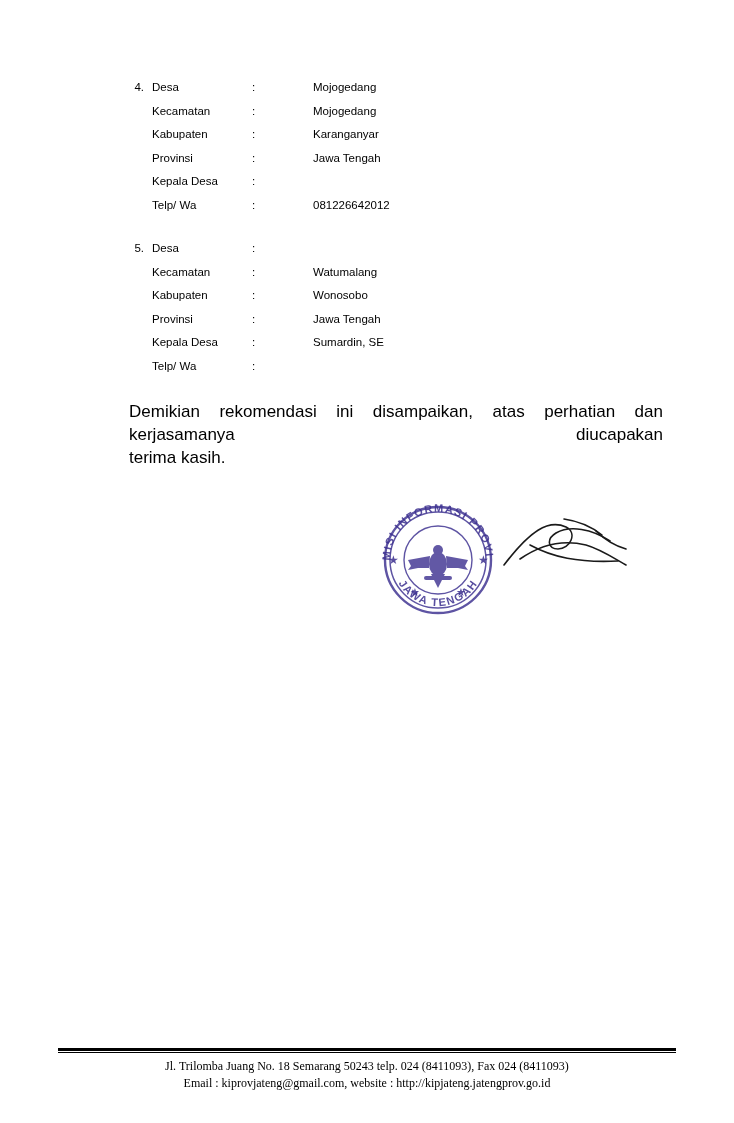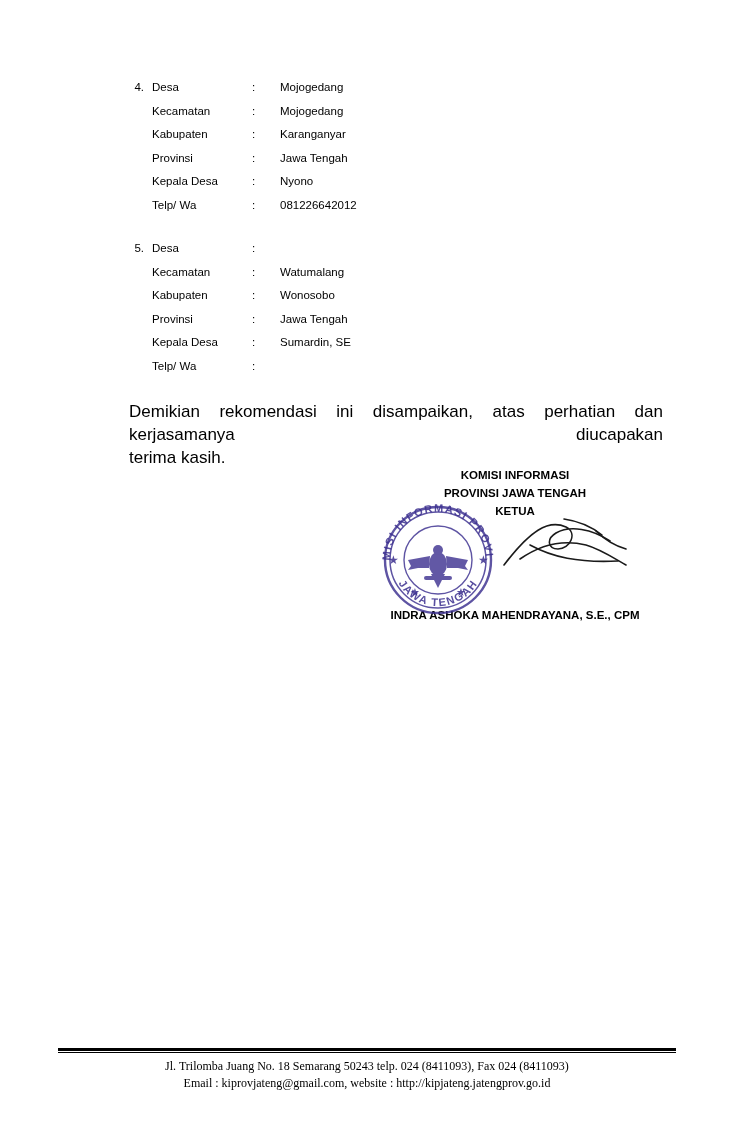--- a/index.html
+++ b/index.html
@@ -57,20 +57,21 @@
   .field-label {
     width: 100px;
     flex: 0 0 auto;
   }
   .colon {
     width: 28px;
     flex: 0 0 auto;
   }
   .field-value {
     flex: 1 1 auto;
+    margin-left: 33px;
   }
 
   
   .closing {
     position: absolute;
     left: 129px;
     top: 400px;
     width: 534px;
     font-size: 17px;
     line-height: 23px;
@@ -179,21 +180,20 @@
       <div class="entry-row">
         <span class="num-spacer"></span>
         <span class="field-label">Provinsi</span>
         <span class="colon">:</span>
         <span class="field-value">Jawa Tengah</span>
       </div>
       <div class="entry-row">
         <span class="num-spacer"></span>
         <span class="field-label">Kepala Desa</span>
         <span class="colon">:</span>
-        <span class="field-value">Nyono</span>
       </div>
       <div class="entry-row">
         <span class="num-spacer"></span>
         <span class="field-label">Telp/ Wa</span>
         <span class="colon">:</span>
         <span class="field-value">081226642012</span>
       </div>
     </div>
 
     <div class="entry">
@@ -233,26 +233,20 @@
       </div>
     </div>
 
   </div>
 
   <div class="closing">
     <div class="line1">Demikian rekomendasi ini disampaikan, atas perhatian dan kerjasamanya diucapakan</div>
     <div class="line2">terima kasih.</div>
   </div>
 
-  <div class="signature">
-    <div>KOMISI INFORMASI</div>
-    <div>PROVINSI JAWA TENGAH</div>
-    <div>KETUA</div>
-    <div class="sig-name">INDRA ASHOKA MAHENDRAYANA, S.E., CPM</div>
-  </div>
 
   <svg class="stamp" viewBox="0 0 136 136">
     <defs>
       <path id="outerArc" d="M 68,68 m -52,0 a 52,52 0 1,1 104,0" fill="none"></path>
       <path id="outerArcTop" d="M 20,68 a 48,48 0 0,1 96,0" fill="none"></path>
       <path id="innerArcBottom" d="M 22,68 a 46,46 0 0,0 92,0" fill="none"></path>
     </defs>
     <g stroke="#3b2f8f" fill="none" opacity="0.82">
       <circle cx="68" cy="68" r="53" stroke-width="2.4"></circle>
       <circle cx="68" cy="68" r="48" stroke-width="1.5"></circle>

